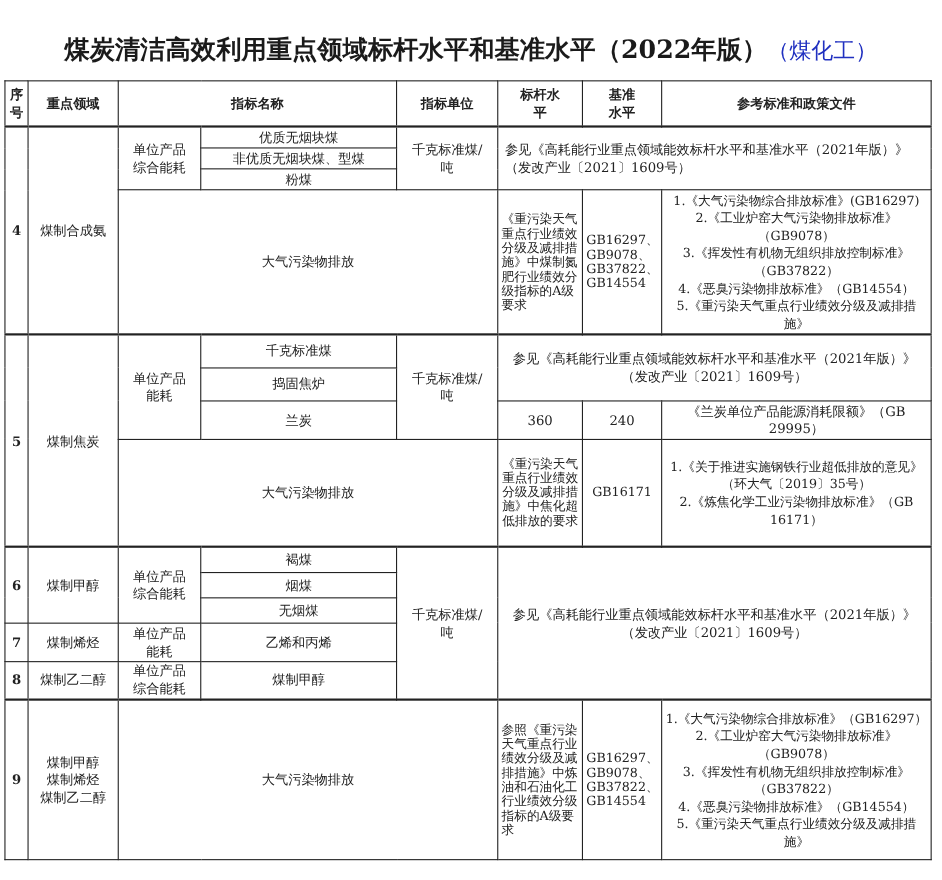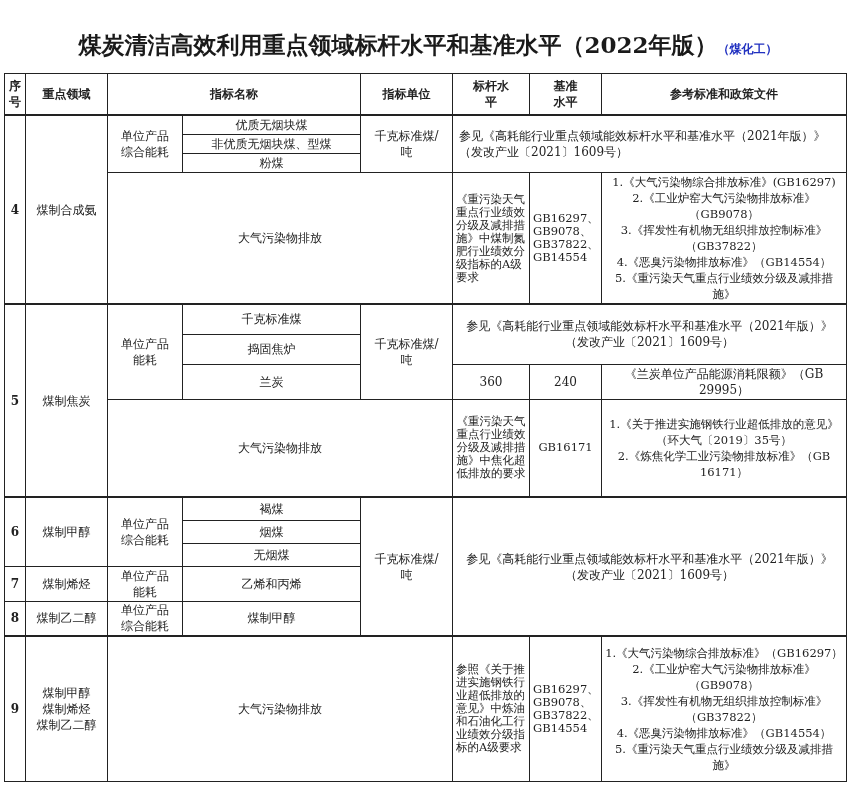--- a/index.html
+++ b/index.html
@@ -1,20 +1,20 @@
 <!DOCTYPE html>
 <html><head>
 <meta charset="utf-8">
 <style>
   html, body { margin:0; padding:0; background:#fff; }
   body { width:856px; height:800px; position:relative; overflow:hidden;
          font-family:"DejaVu Serif","Liberation Serif",serif; color:#222; }
   .title { position:absolute; top:30px; left:0; width:856px; text-align:center;
            font-size:23px; font-weight:bold; letter-spacing:0px; color:#1a1a1a; }
-  .title .sub { font-size:12px; font-weight:bold; color:#2030c0; }
+  .title .sub { font-size:20px; font-weight:normal; color:#2030c0; }
   table { position:absolute; left:4px; top:73px; border-collapse:collapse;
           table-layout:fixed; width:842px; }
   td, th { border:1px solid #222; text-align:center; vertical-align:middle;
            font-size:12px; line-height:16px; padding:1px 3px; font-weight:normal; }
   th { font-family:"DejaVu Sans","Liberation Sans",sans-serif; font-weight:bold; font-size:12px; height:38px; }
   .left { text-align:left; }
   .thick-top td { border-top:2px solid #222; }
   .small { font-size:11.5px; line-height:13px; }
   .ref { text-align:center; font-size:11.5px; line-height:16px; padding-left:3px; }
   .ref div { white-space:normal; }
@@ -131,21 +131,21 @@
     <td style="padding:0 8px;">单位产品综合能耗</td>
     <td>煤制甲醇</td>
   </tr>
 
   <tr class="thick-top" style="height:145px;">
     <td class="seqcol">9</td>
     <td style="white-space:pre-line;">煤制甲醇
 煤制烯烃
 煤制乙二醇</td>
     <td colspan="3">大气污染物排放</td>
-    <td class="left small">参照《关于推进实施钢铁行业超低排放的意见》中炼油和石油化工行业绩效分级指标的A级要求</td>
+    <td class="left small">参照《重污染天气重点行业绩效分级及减排措施》中炼油和石油化工行业绩效分级指标的A级要求</td>
     <td class="left small">GB16297、GB9078、GB37822、GB14554</td>
     <td class="ref">
       <div>1.《大气污染物综合排放标准》（GB16297）</div>
       <div>2.《工业炉窑大气污染物排放标准》（GB9078）</div>
       <div>3.《挥发性有机物无组织排放控制标准》（GB37822）</div>
       <div>4.《恶臭污染物排放标准》（GB14554）</div>
       <div>5.《重污染天气重点行业绩效分级及减排措施》</div>
     </td>
   </tr>
 </tbody>

